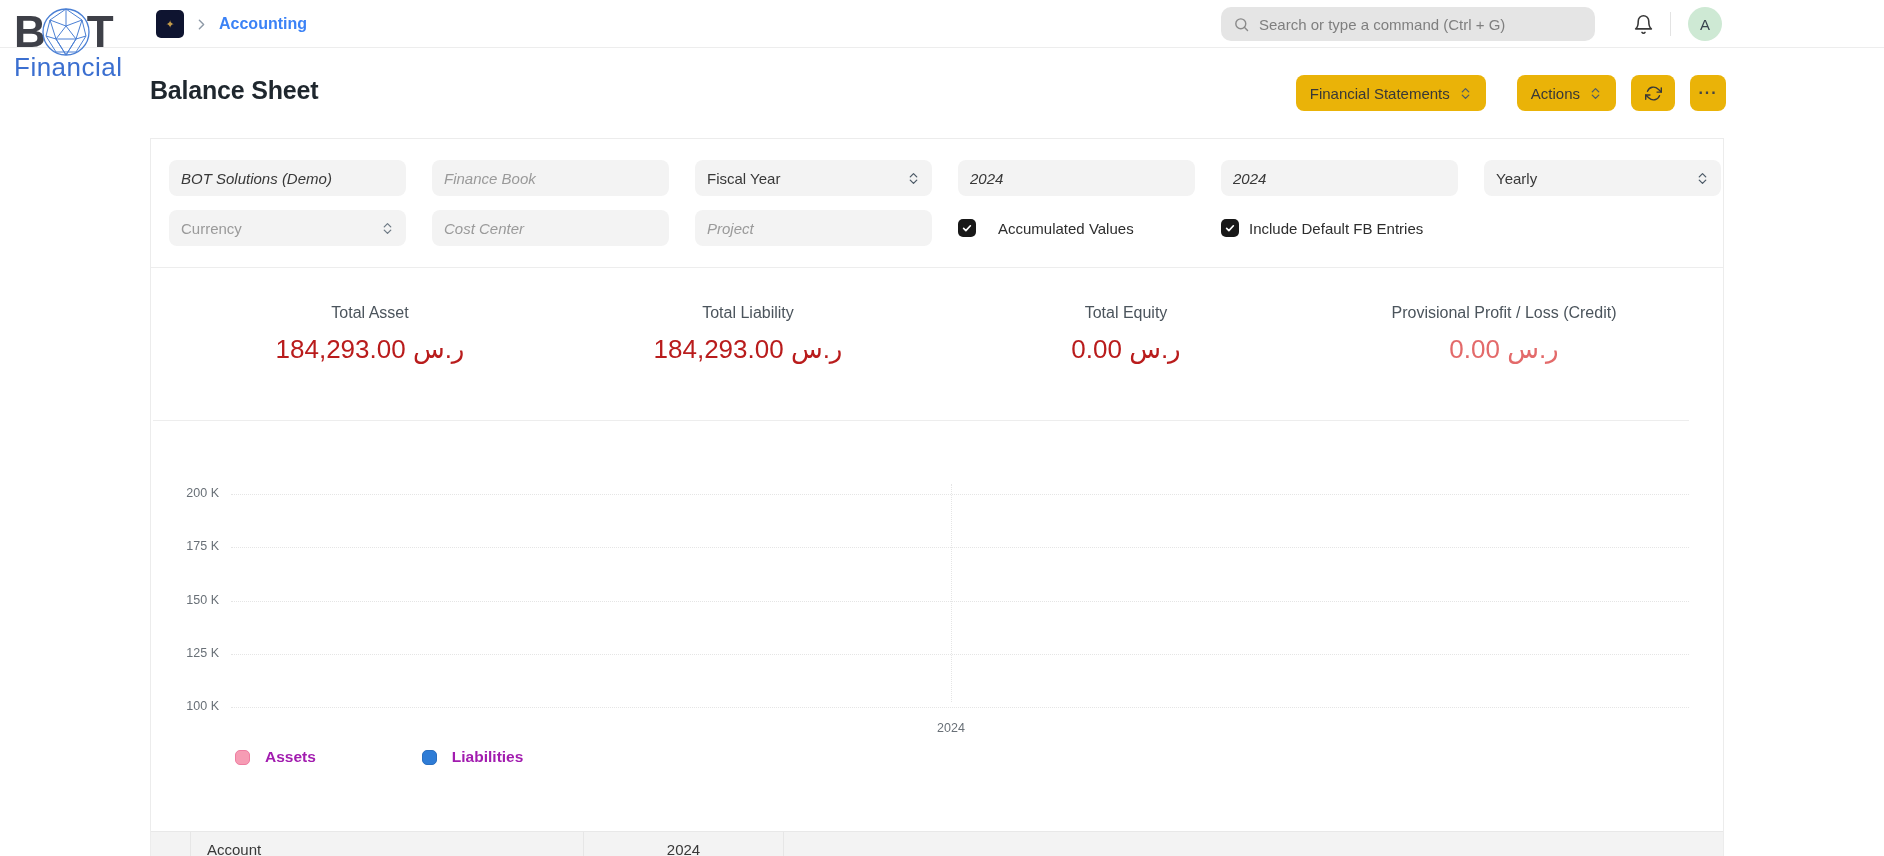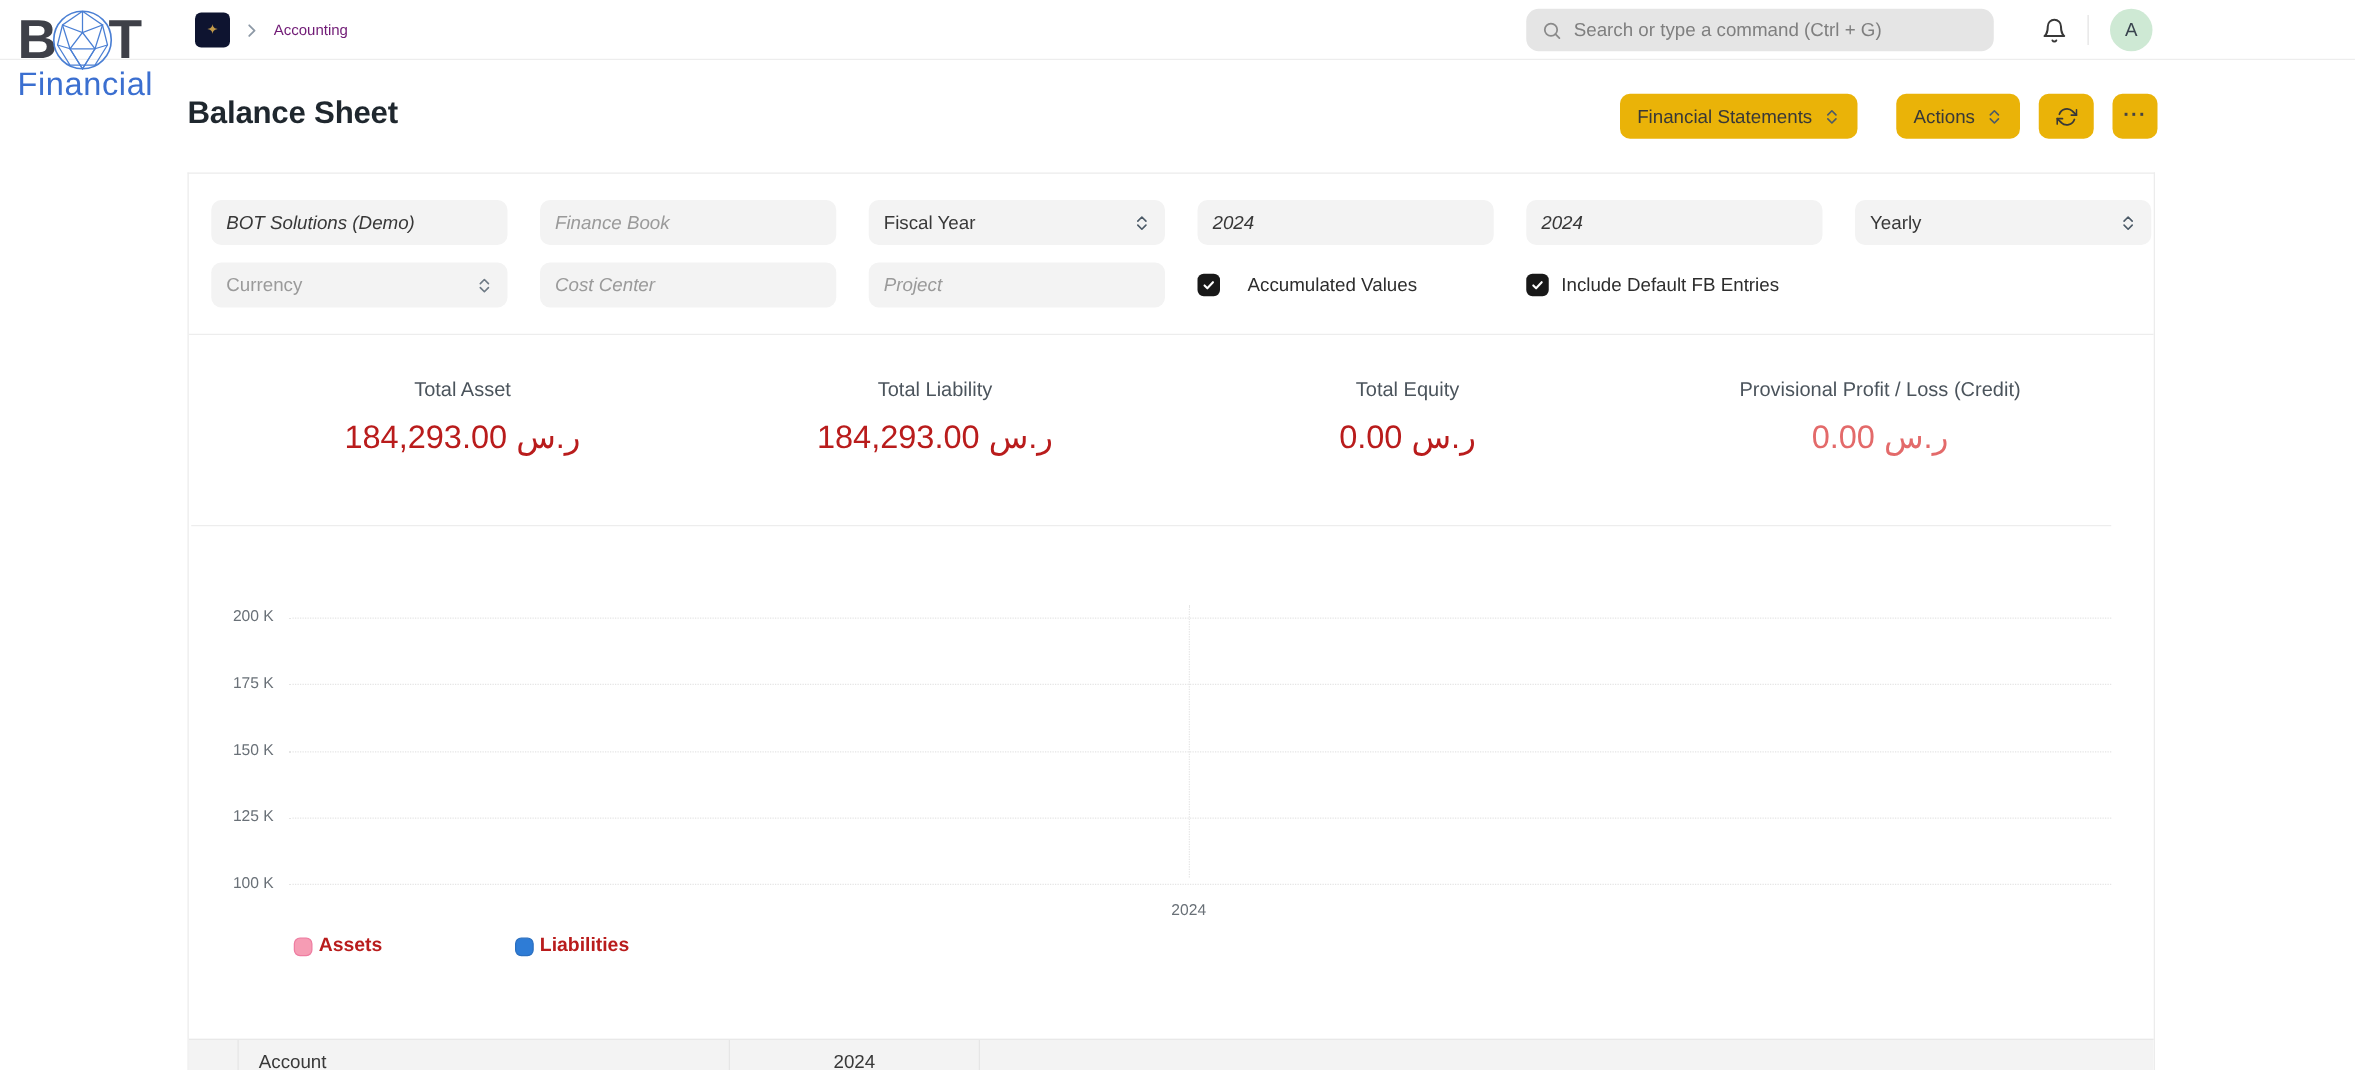--- a/index.html
+++ b/index.html
@@ -11,21 +11,21 @@
     background:#fff; border-bottom:1px solid #ededed; z-index:5; }
   .logo { position:absolute; left:14px; top:4px; z-index:6; cursor:pointer; }
   .logo-top { display:flex; align-items:center; font-weight:700; font-size:44px;
     line-height:1; color:#3e4048; letter-spacing:-1px; }
   .logo-globe { margin:0 -5px; }
   .logo-sub { color:#3b6fd0; font-size:26px; font-weight:500; margin-top:-8px; letter-spacing:0.5px; }
   .breadcrumb { position:absolute; left:156px; top:0; height:48px; display:flex; align-items:center; gap:9px; }
   .app-icon { width:28px; height:28px; border-radius:5px; background:#0e1430;
     display:flex; align-items:center; justify-content:center; cursor:pointer; }
   .app-icon .gold { color:#c39b4a; font-size:11px; line-height:1; }
-  .crumb { font-size:12px; color:#701a75; cursor:pointer; }
+  .crumb { font-size:16px; color:#3b82f6; cursor:pointer;font-weight:bold; }
   .search { position:absolute; left:1221px; top:7px; width:374px; height:34px;
     background:#e5e5e5; border-radius:10px; display:flex; align-items:center; padding:0 12px; gap:9px; }
   .search input { flex:1; border:none; outline:none; background:transparent; font-size:15px; color:#4c4c4c;
     font-family:"Liberation Sans",sans-serif; }
   .search input::placeholder { color:#7f7f7f; }
   .icon-btn { background:none; border:none; cursor:pointer; display:flex; align-items:center; justify-content:center; }
   .bell { position:absolute; left:1624px; top:6px; width:38px; height:36px; }
   .nav-divider { position:absolute; left:1670px; top:12px; width:1px; height:24px; background:#e3e3e3; }
   .avatar { position:absolute; left:1688px; top:7px; width:34px; height:34px; border-radius:50%;
     background:#cee9d4; color:#39434e; font-size:15px; font-weight:500;
@@ -70,21 +70,21 @@
   .sum-value.danger { color:#e36a6a; }
   .divider { border-bottom:1px solid #ededed; margin:0 34px 0 2px; }
 
   
   .chart { position:relative; height:368px; }
   .gridline { position:absolute; left:80px; right:34px; height:0; border-top:1px dotted #e5e5e5; }
   .ytick { position:absolute; left:0; width:68px; text-align:right; font-size:12.5px; color:#697077; }
   .vline { position:absolute; left:800px; top:63px; height:218px; width:0; border-left:1px dotted #e5e5e5; }
   .xtick { position:absolute; left:770px; top:300px; width:60px; text-align:center; font-size:12.5px; color:#697077; }
   .legend { position:absolute; left:84px; top:327px; display:flex; gap:106px; }
-  .legend-item { display:flex; align-items:center; gap:5px; font-size:15.5px; font-weight:600; color:#b91c1c; }
+  .legend-item { display:flex; align-items:center; gap:15px; font-size:15.5px; font-weight:600; color:#a21caf; }
   .swatch { width:15px; height:15px; border-radius:5px; }
   .swatch.assets { background:#f69cb4; border:1.5px solid #ee7da1; }
   .swatch.liab { background:#2e7cd6; border:1.5px solid #2a6fc0; }
 
   
   .table-head { position:absolute; left:0; right:0; top:692px; height:40px; background:#f3f3f3;
     border-top:1px solid #e8e8e8; display:flex; font-size:15px; color:#383838; }
   .th { padding-top:9px; border-right:1px solid #e6e6e6; }
   .th0 { width:40px; }
   .th1 { width:393px; padding-left:16px; }

